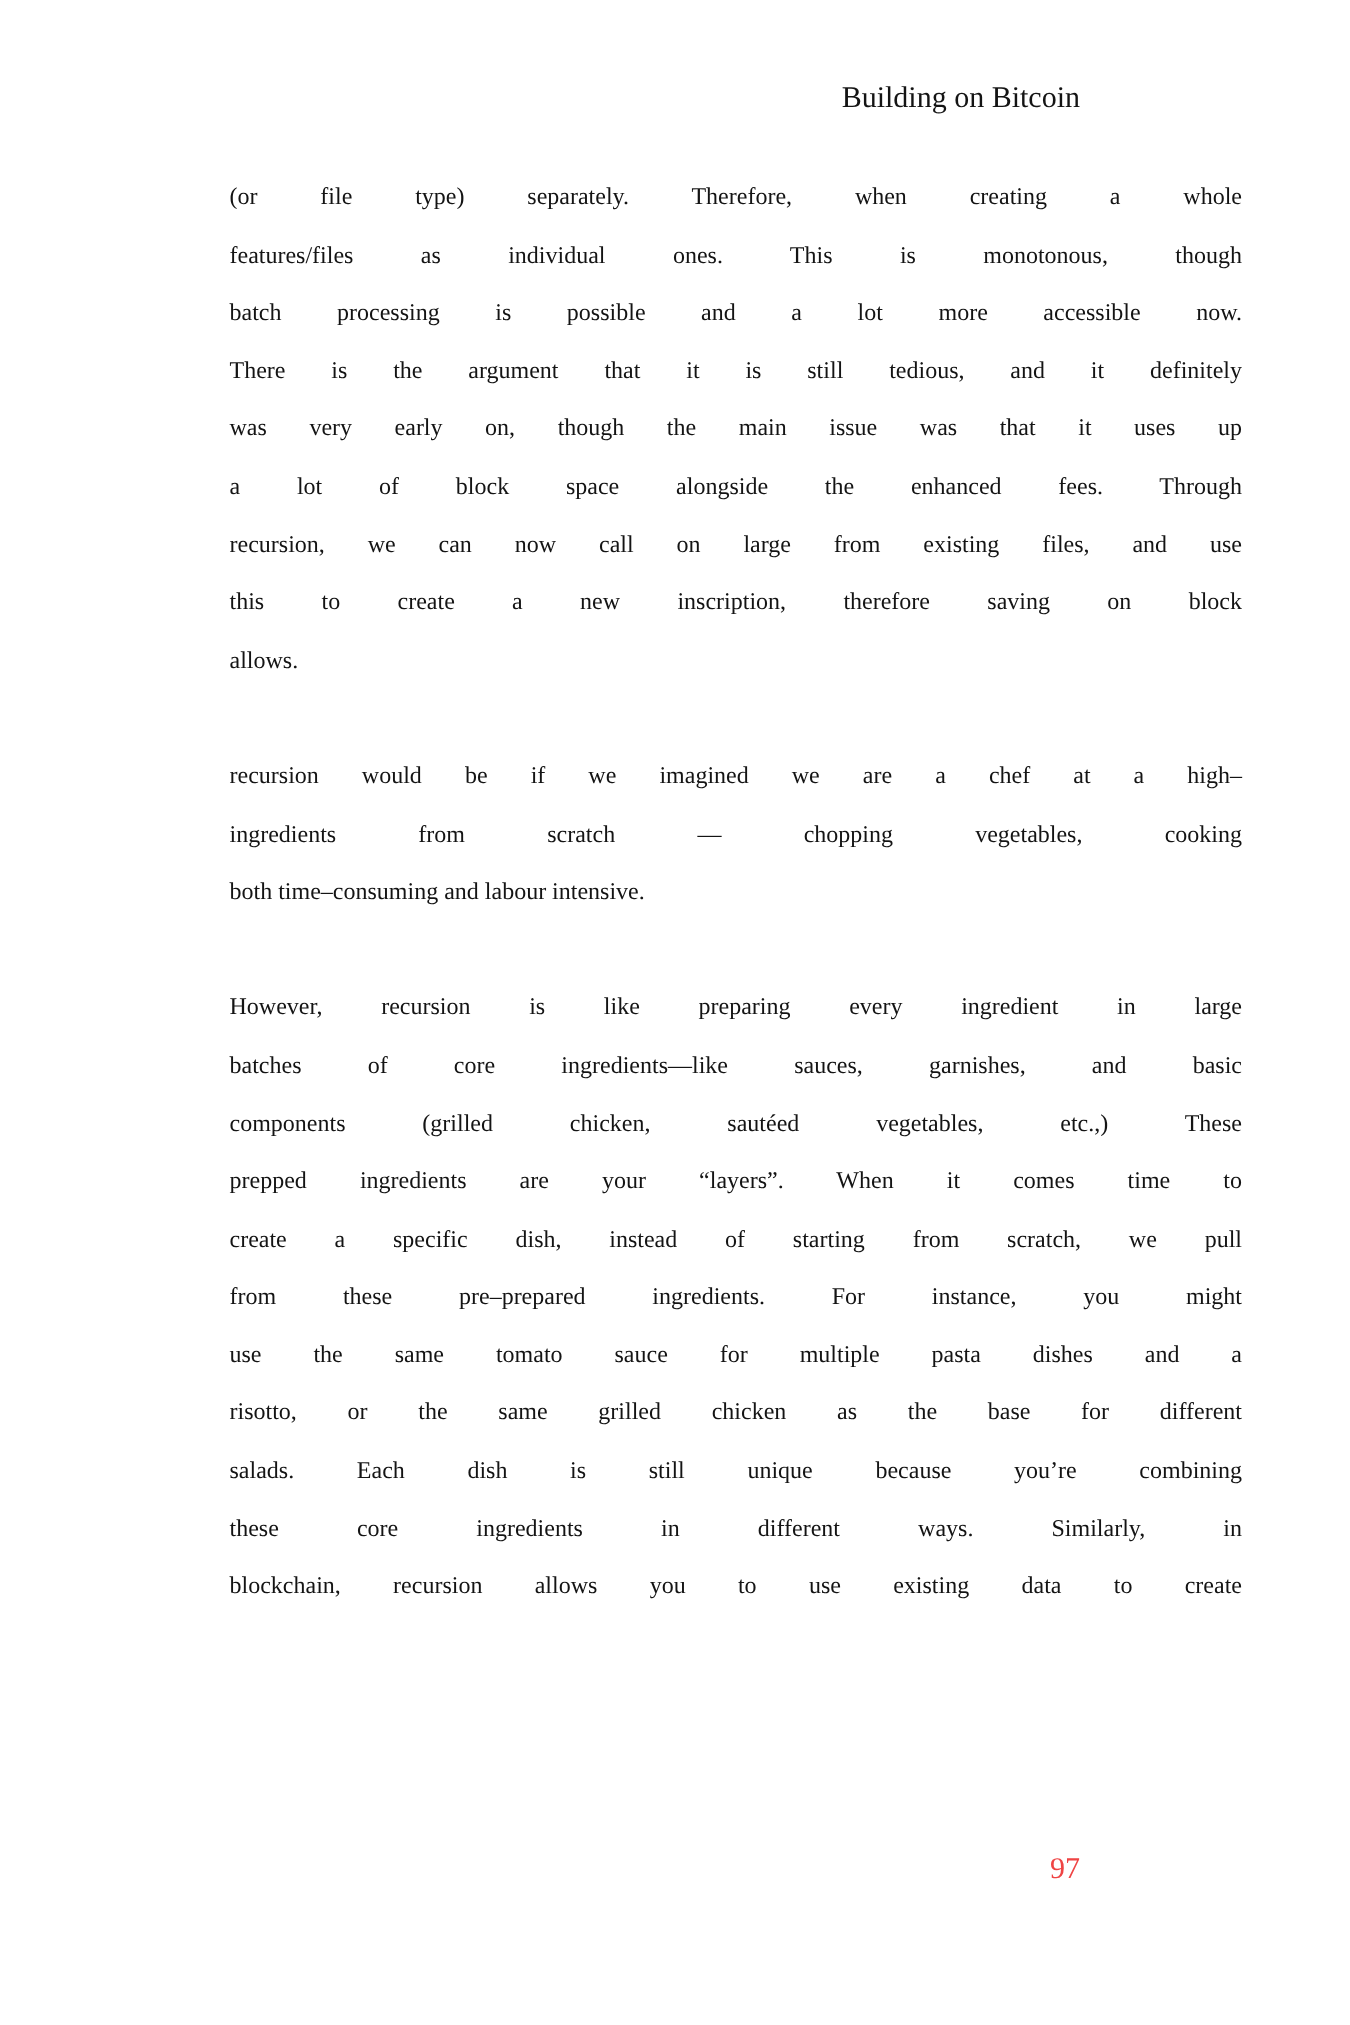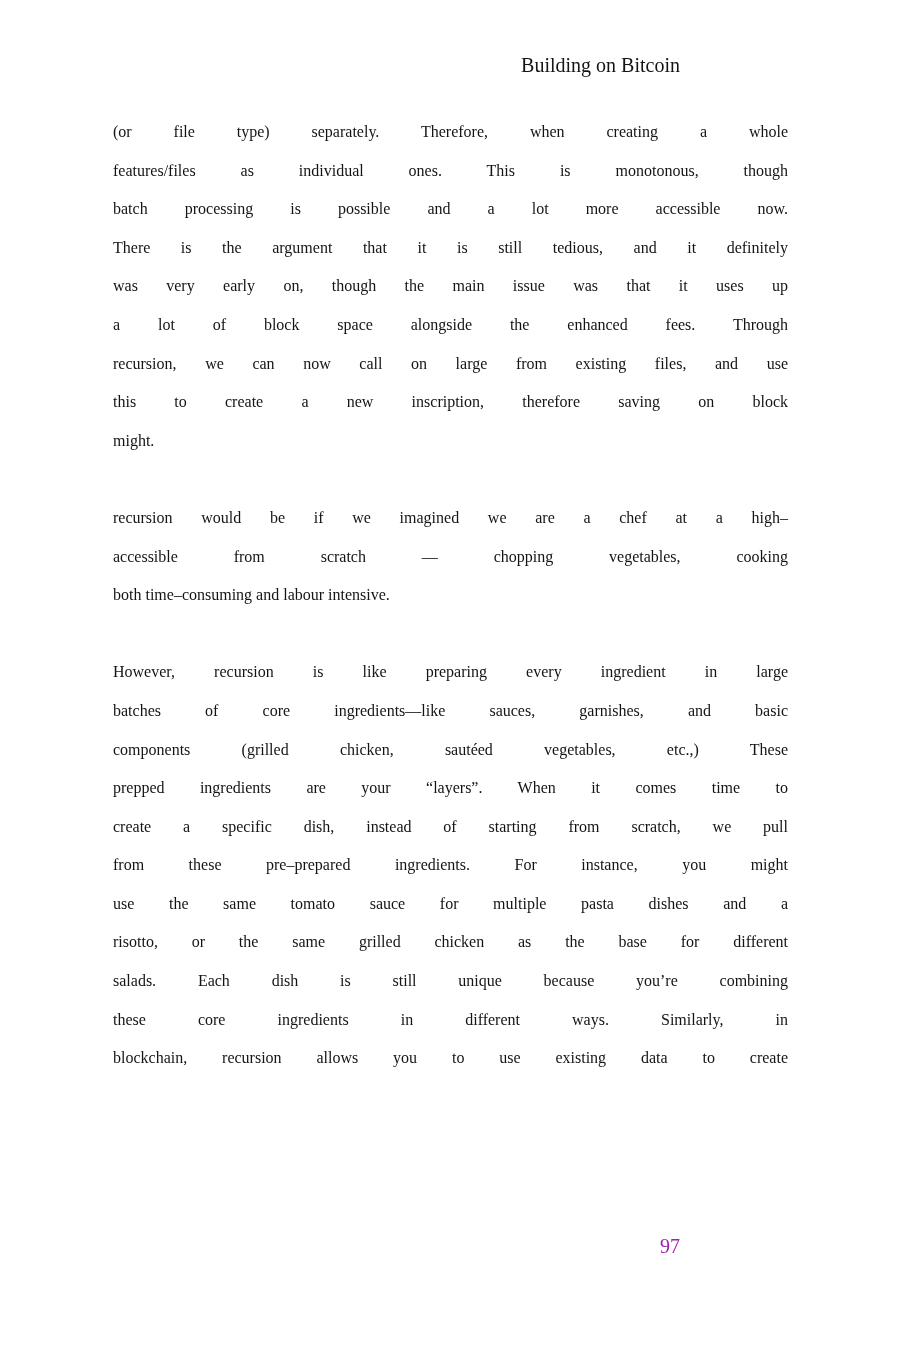--- a/index.html
+++ b/index.html
@@ -8,20 +8,21 @@
     background: #ffffff;
   }
   .page {
     position: relative;
     width: 792px;
     height: 1350px;
     background: #ffffff;
     font-family: "Liberation Serif", "DejaVu Serif", serif;
     color: #141414;
     overflow: hidden;
+    margin-left: 40px;
   }
   .running-header {
     position: absolute;
     top: 53px;
     left: 113px;
     right: 112px;
     text-align: right;
     font-size: 20px;
     line-height: 24px;
     color: #141414;
@@ -50,47 +51,47 @@
     text-align-last: left;
   }
   .page-number {
     position: absolute;
     top: 1234px;
     left: 122px;
     right: 112px;
     text-align: right;
     font-size: 20px;
     line-height: 24px;
-    color: #a21caf;
+    color: #ef4444;
   }
 </style>
 </head>
 <body>
 
 <div class="page">
 
   <div class="running-header">Building on Bitcoin</div>
 
   <div class="text-block">
 
     <div class="paragraph">
       <div class="line">(or file type) separately. Therefore, when creating a whole</div>
       <div class="line">features/files as individual ones. This is monotonous, though</div>
       <div class="line">batch processing is possible and a lot more accessible now.</div>
       <div class="line">There is the argument that it is still tedious, and it definitely</div>
       <div class="line">was very early on, though the main issue was that it uses up</div>
       <div class="line">a lot of block space alongside the enhanced fees. Through</div>
       <div class="line">recursion, we can now call on large from existing files, and use</div>
       <div class="line">this to create a new inscription, therefore saving on block</div>
-      <div class="line para-end">might.</div>
+      <div class="line para-end">allows.</div>
     </div>
 
     <div class="paragraph">
       <div class="line">recursion would be if we imagined we are a chef at a high–</div>
-      <div class="line">accessible from scratch — chopping vegetables, cooking</div>
+      <div class="line">ingredients from scratch — chopping vegetables, cooking</div>
       <div class="line para-end">both time–consuming and labour intensive.</div>
     </div>
 
     <div class="paragraph">
       <div class="line">However, recursion is like preparing every ingredient in large</div>
       <div class="line">batches of core ingredients—like sauces, garnishes, and basic</div>
       <div class="line">components (grilled chicken, sautéed vegetables, etc.,) These</div>
       <div class="line">prepped ingredients are your “layers”. When it comes time to</div>
       <div class="line">create a specific dish, instead of starting from scratch, we pull</div>
       <div class="line">from these pre–prepared ingredients. For instance, you might</div>

